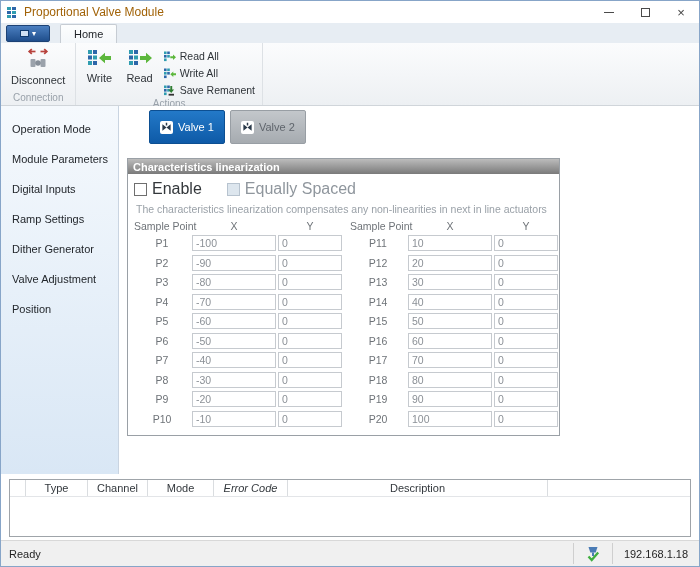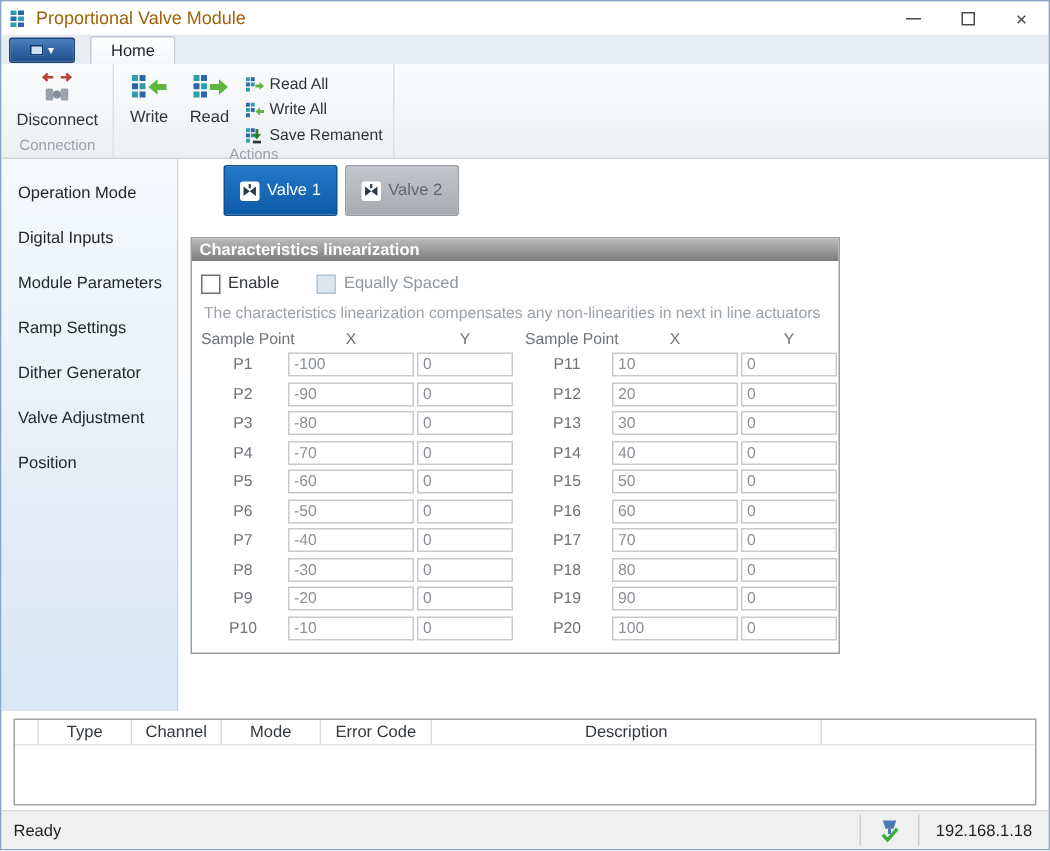--- a/index.html
+++ b/index.html
@@ -49,21 +49,21 @@
   .vtab-icon { width:13px; height:13px; background:#fff; border-radius:2px; display:flex; align-items:center; justify-content:center; }
 
   .panel { margin:14px 11px 0 8px; width:433px; border:1px solid #9aa0a6; background:#fff; }
   .panel-header { height:15px; background:linear-gradient(#bcbcbc,#7a7a7a); color:#fff; font-weight:bold; font-size:11px;
                   display:flex; align-items:center; padding-left:5px; }
   .panel-body { padding:5px 6px 5px; }
   .chk-row { display:flex; align-items:center; height:20px; }
   .chk-group { display:flex; align-items:center; }
   .chk { width:13px; height:13px; border:1px solid #6f6f6f; background:#fff; appearance:none; -webkit-appearance:none; }
   .chk.disabled { border-color:#b7c3cf; background:#dde6ee; }
-  .chk-label { font-size:11px; color:#33373b; margin-left:5px; }
+  .chk-label { font-size:16px; color:#33373b; margin-left:5px; }
   .chk-label.disabled { color:#8f969d; }
   .panel-desc { font-size:10.5px; color:#9aa1a8; margin:4px 0 5px 2px; }
 
   .points-grid { display:flex; gap:8px; }
   .points-half { width:208px; }
   .ph-header { display:flex; gap:2px; font-size:10.5px; color:#6e7378; margin-bottom:3px; }
   .ph-header span { text-align:center; white-space:nowrap; }
   .h-label { width:56px; } .h-x { width:84px; } .h-y { width:64px; }
   .pt-row { display:flex; gap:2px; margin-bottom:3.5px; align-items:center; }
   .pt-label { width:56px; text-align:center; font-size:10.5px; color:#6e7378; }
@@ -211,22 +211,22 @@
           </div>
         </div>
       </div>
       <div class="rgroup-label">Actions</div>
     </div>
   </div>
 
   <div class="main">
     <div class="sidebar">
         <div class="sb-item">Operation Mode</div>
+        <div class="sb-item">Module Parameters</div>
         <div class="sb-item">Digital Inputs</div>
-        <div class="sb-item">Module Parameters</div>
         <div class="sb-item">Ramp Settings</div>
         <div class="sb-item">Dither Generator</div>
         <div class="sb-item">Valve Adjustment</div>
         <div class="sb-item">Position</div>
       </div>
 
     <div class="content">
       <div class="valve-tabs">
           <div class="vtab selected">
             <span class="vtab-icon">
@@ -383,21 +383,21 @@
     </div>
   </div>
 
   <div class="bottom-wrap">
     <div class="error-table">
       <div class="et-header">
           <div class="et-cell" style="width: 16px;"></div>
           <div class="et-cell" style="width: 62px;">Type</div>
           <div class="et-cell" style="width: 60px;">Channel</div>
           <div class="et-cell" style="width: 66px;">Mode</div>
-          <div class="et-cell" style="width: 74px;">Error Code</div>
+          <div class="et-cell" style="width: 74px; font-style: italic;">Error Code</div>
           <div class="et-cell" style="width: 260px;">Description</div>
           <div class="et-cell last"></div>
         </div>
       <div class="et-body"></div>
     </div>
   </div>
 
   <div class="statusbar">
     <div class="status-ready">Ready</div>
     <div class="sb-right">

